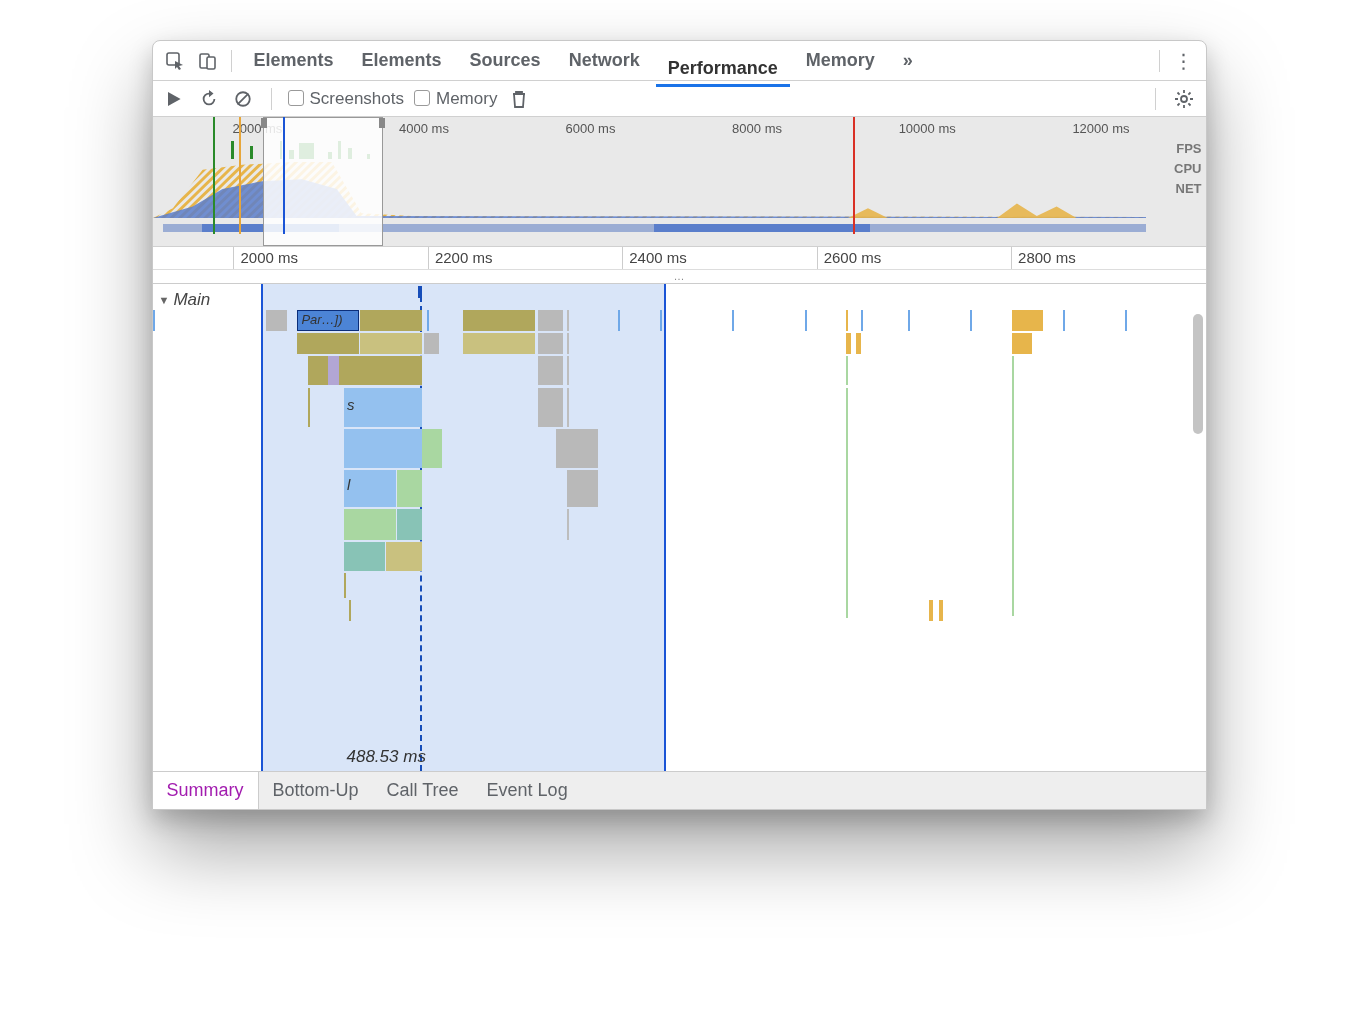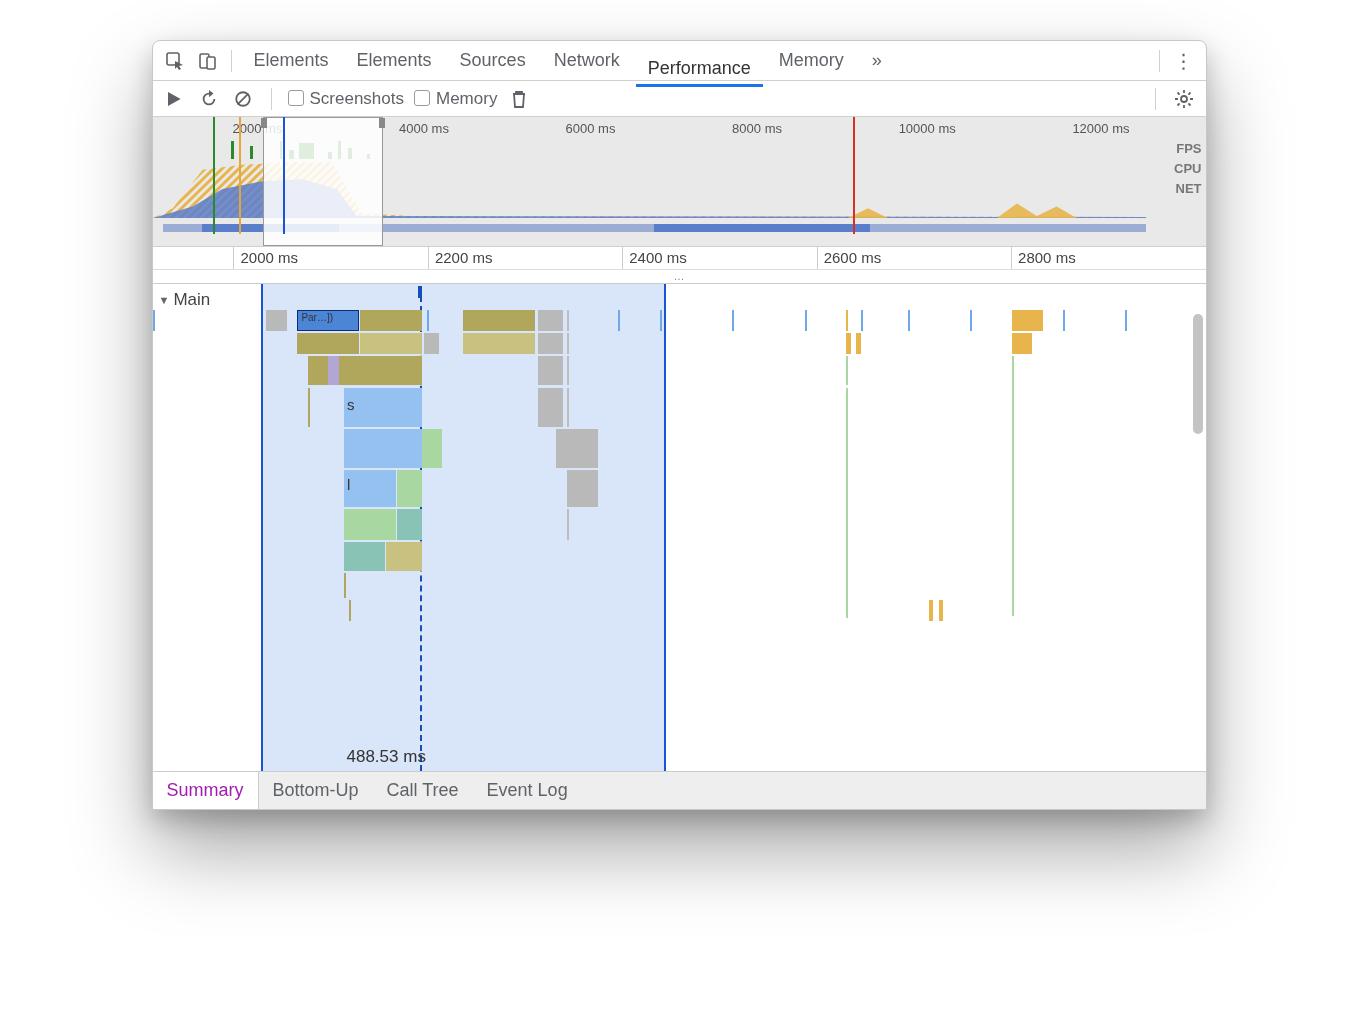--- a/index.html
+++ b/index.html
@@ -47,21 +47,21 @@
     border-bottom: 1px solid #d0d0d0;
     display:flex;
     align-items:center;
     padding: 0 8px;
     color:#5f6368;
     font-size:18px;
     gap:4px;
   }
   .tabbar .iconbtn { width:28px; height:28px; display:flex;align-items:center;justify-content:center; color:#5f6368; }
   .vsep { width:1px; height:22px; background:#d0d0d0; margin:0 6px;}
-  .tab { padding: 23px 12px; cursor:pointer; }
+  .tab { padding: 23px 12px; cursor:pointer;font-weight:bold; }
   .tab.active { color:#333; border-bottom:3px solid #1a73e8; padding-bottom:5px;}
   .spacer{flex:1;}
   .kebab{font-size:20px;}
   
   .toolbar {
     height: 36px;
     border-bottom: 1px solid #d0d0d0;
     display:flex; align-items:center;
     padding: 0 10px;
     gap:10px;
@@ -106,21 +106,21 @@
     padding-left:8px;line-height:22px;overflow:hidden;
   }
   .time-ruler{
     height:22px; background:#fff; position:relative; font-size:15px;color:#444;
     display:flex;
   }
   .time-ruler .tick{flex:1;border-left:1px solid #ccc;padding-left:6px;line-height:22px;}
   .ellipsis-row{height:14px;background:#fff;border-top:1px solid #ddd;text-align:center;font-size:11px;color:#888;line-height:12px;}
   
   .flame-area{
-    flex:1; position:relative; background:#fff; overflow:hidden;
+    flex:1; position:relative; background:#fff; overflow:hidden;font-style:italic;
   }
   .main-label{
     position:absolute; left:6px; top:6px; font-size:17px; color:#444;
     display:flex;align-items:center;gap:4px;
   }
   .main-label::before{content:"▼"; font-size:11px; color:#666;}
   .selection{
     position:absolute; top:0; bottom:0;
     background:rgba(120,160,230,0.28);
     border-left:2px solid #1a54d6;
@@ -128,21 +128,21 @@
   }
   .sel-cursor{position:absolute;top:2px;bottom:0;border-left:2px dashed #164db9;}
   .sel-mark{position:absolute;top:2px;width:4px;height:12px;background:#164db9;}
   .sel-duration{
     position:absolute; bottom:4px; color:#333; font-size:17px;
   }
   .flame-canvas{
     position:absolute; left:0; right:18px; top:26px; bottom:0;
   }
   .row{position:absolute;left:0;right:0;height:22px;}
-  .blk{position:absolute;top:0;bottom:1px;font-size:10px;color:#333;overflow:hidden;white-space:nowrap;padding:1px 3px 0 3px;}
+  .blk{position:absolute;top:0;bottom:1px;font-size:13px;color:#333;overflow:hidden;white-space:nowrap;padding:1px 3px 0 3px;}
   .thin{position:absolute;top:0;bottom:1px;}
   .scrollbar{position:absolute;right:3px;top:30px;width:10px;height:120px;background:#c4c4c4;border-radius:5px;}
   
   .bottom-tabs{
     height:38px;border-top:1px solid #ccc;background:#eee;
     display:flex;align-items:stretch;font-size:18px;color:#5f6368;
   }
   .bottom-tabs .btab{padding:6px 14px;display:flex;align-items:center;}
   .bottom-tabs .btab.active{background:#fff;border-right:1px solid #ccc;color:#a21caf;}
   .c-blue2{background:#4c84d6;}

